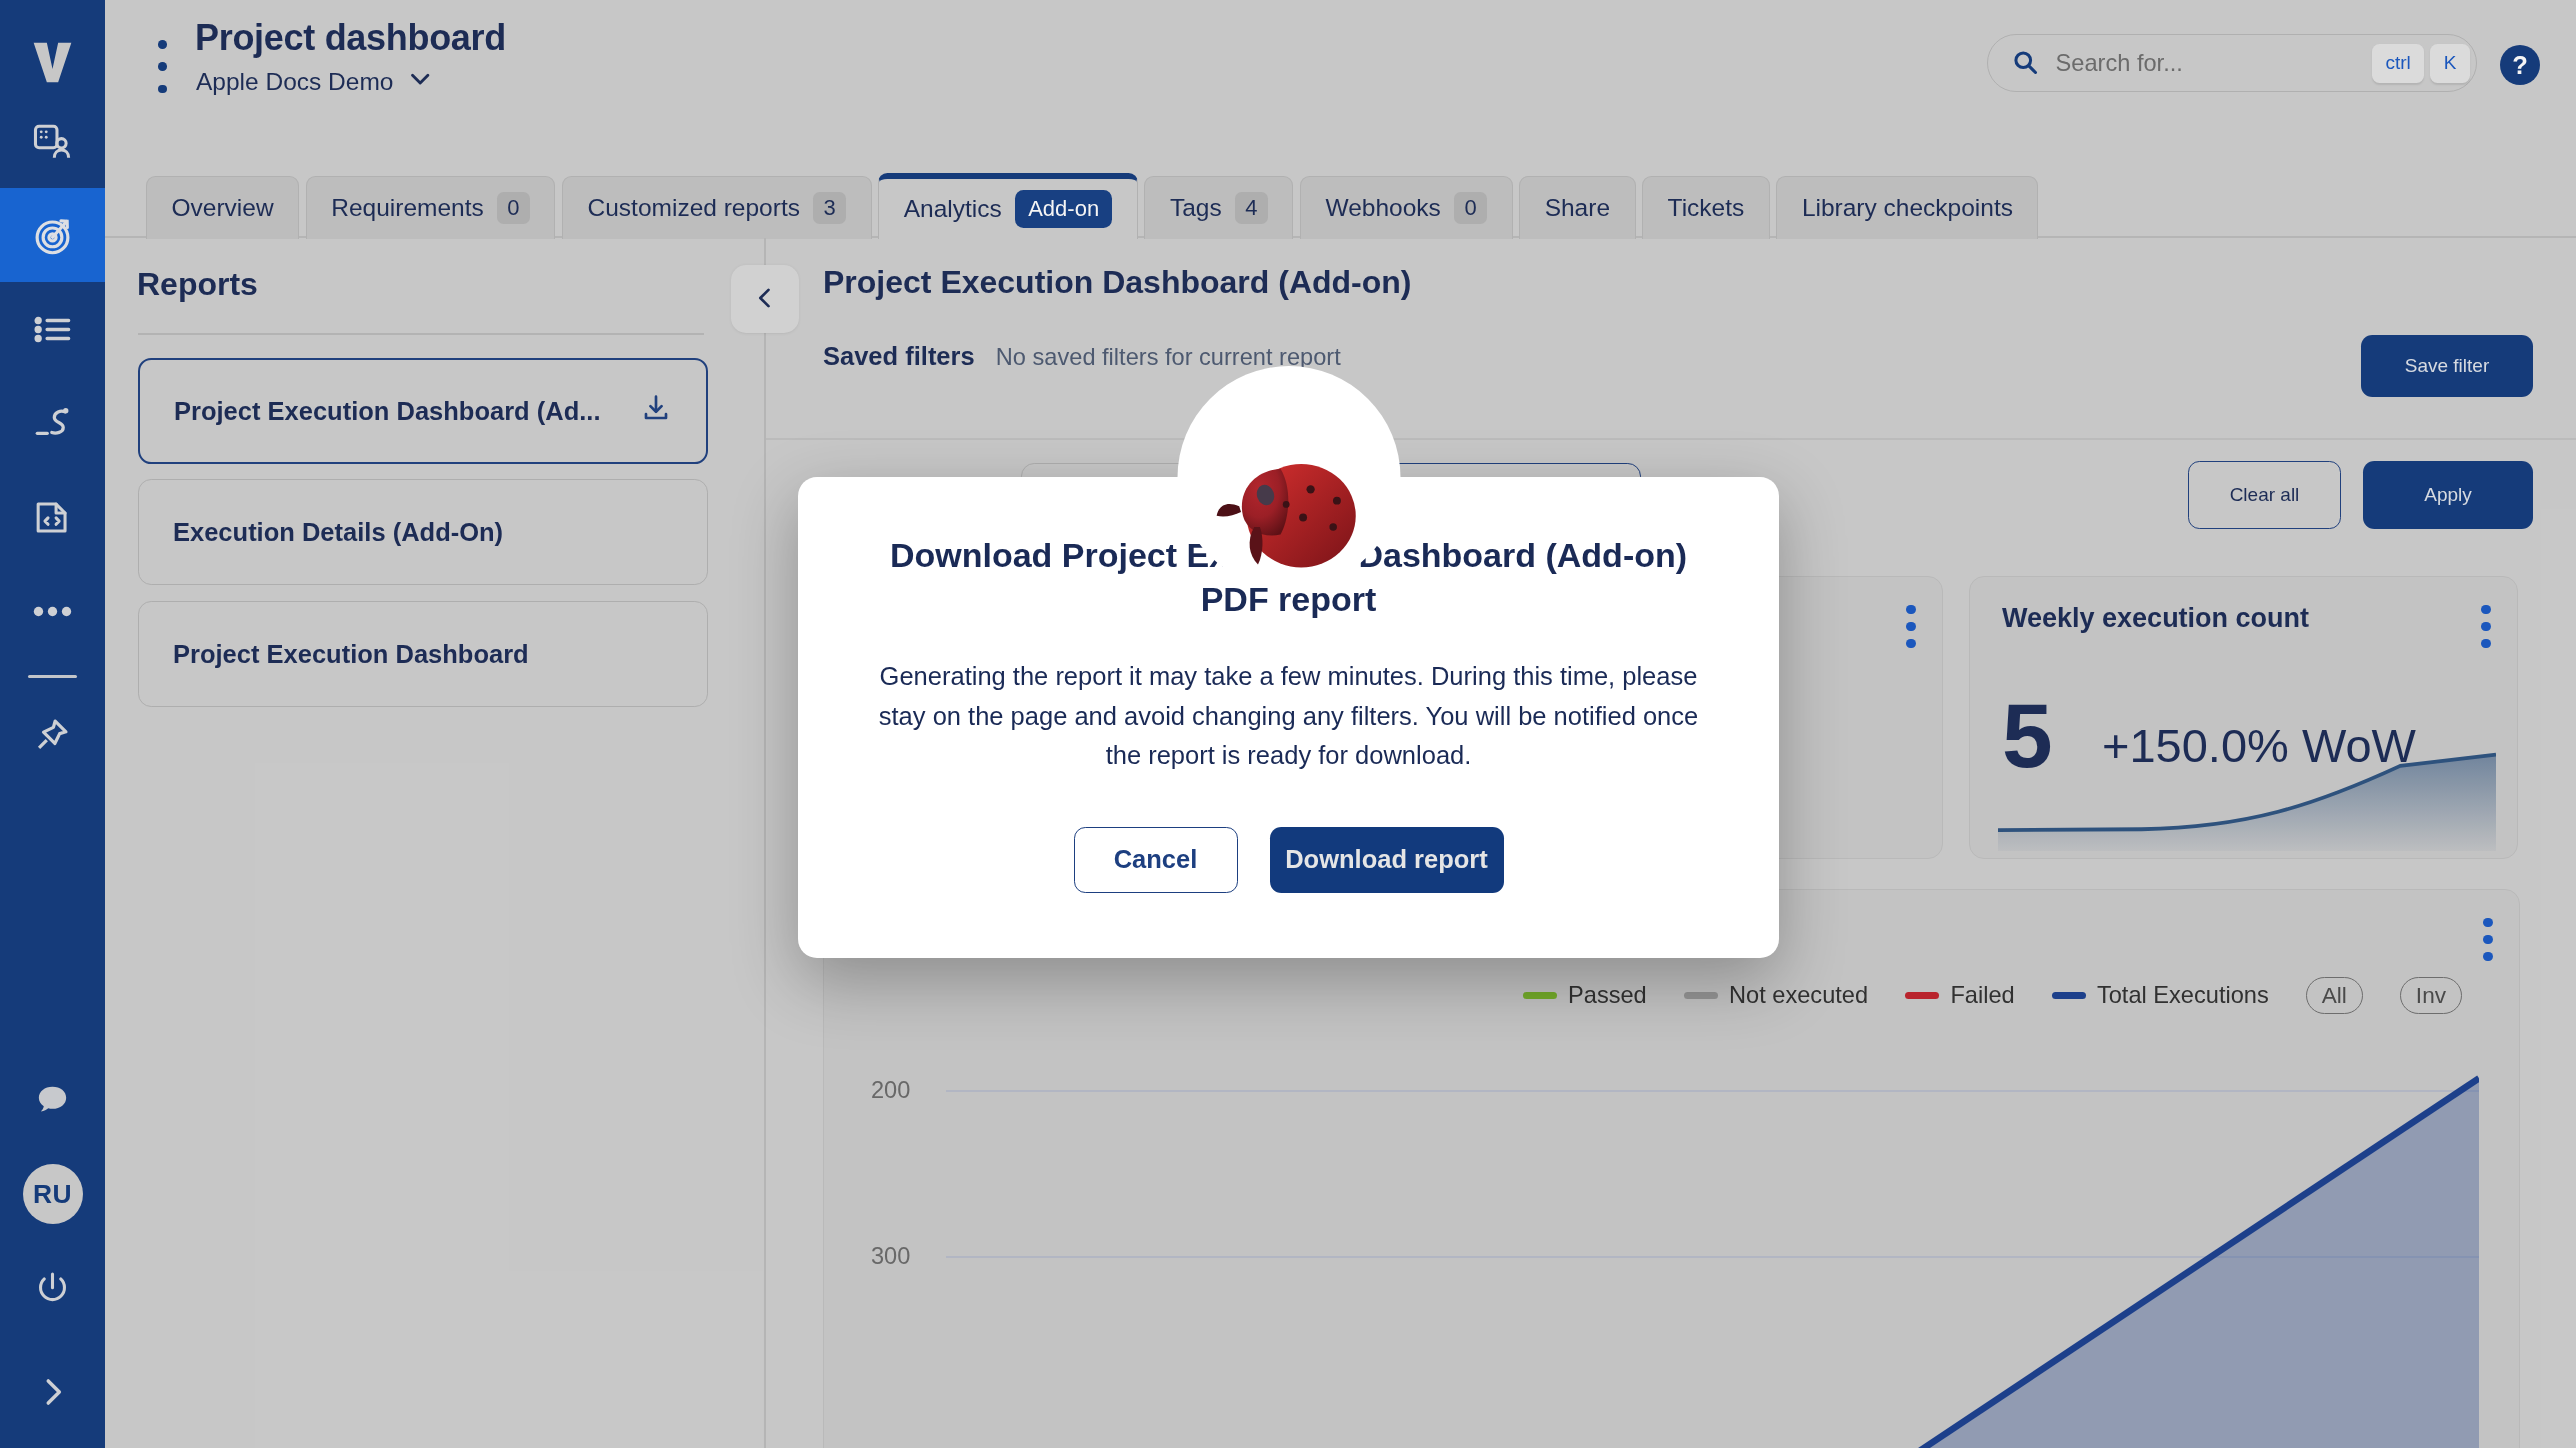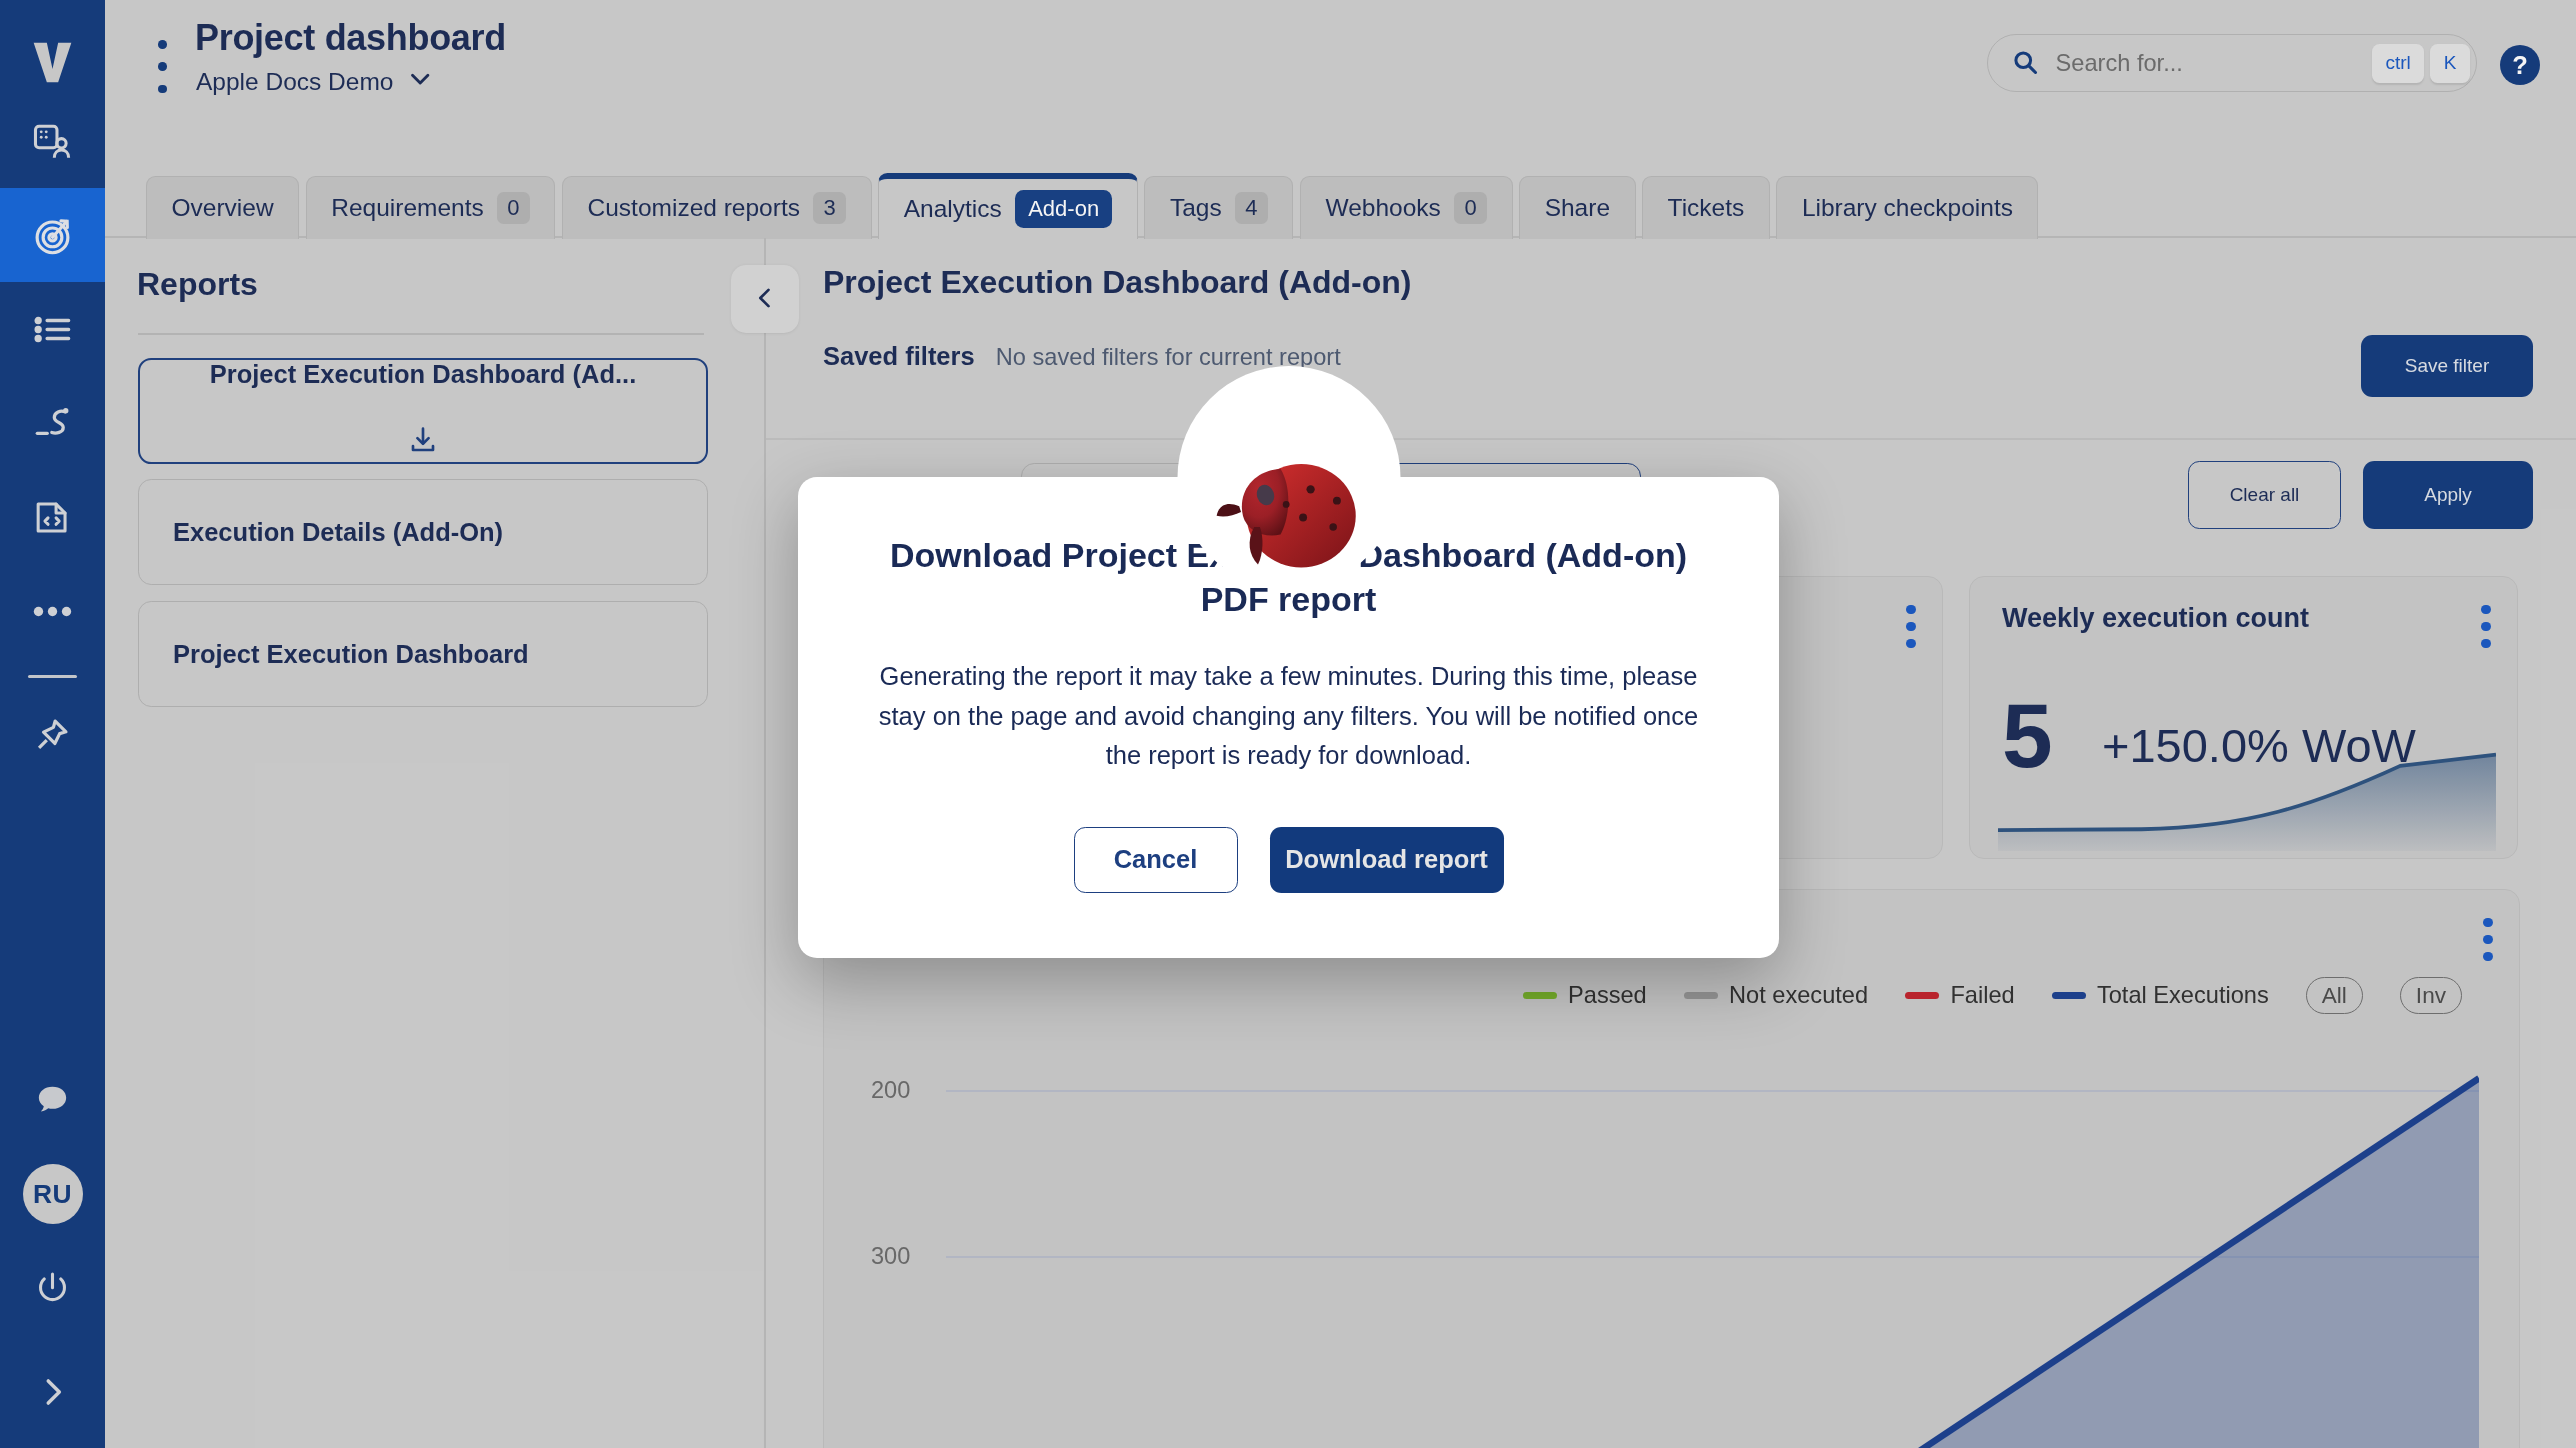--- a/index.html
+++ b/index.html
@@ -106,21 +106,21 @@
   .reports-rule { position: absolute; left: 43px; top: 95px; width: 566px; height: 1.9px; background: #b9b9b9; }
   .report-card {
     position: absolute; left: 43px; width: 570px; height: 106px;
     border: 1.5px solid #b4b4b4; border-radius: 13.2px;
     display: flex; align-items: center; padding: 0 34px;
     font-size: 25.5px; font-weight: 700; color: #1a2a56; cursor: pointer;
     background: transparent;
   }
   .report-card.selected { border: 2.4px solid #1d3f80; }
   .report-card .rc-label { flex: 1; overflow: hidden; white-space: nowrap; }
-  .report-card.c1 { top: 120px; flex-direction: column; }
+  .report-card.c1 { top: 120px; }
   .report-card.c2 { top: 241px; }
   .report-card.c3 { top: 363px; }
   .panel-divider { position: absolute; left: 764px; top: 238px; width: 1.9px; bottom: 0; background: #bcbcbc; }
   .collapse-btn {
     position: absolute; left: 731px; top: 265px; width: 68px; height: 68px;
     background: #d9d9d9; border-radius: 15px;
     display: flex; align-items: center; justify-content: center; cursor: pointer;
     box-shadow: 0 0.9px 2.8px rgba(0,0,0,.08);
   }
 

